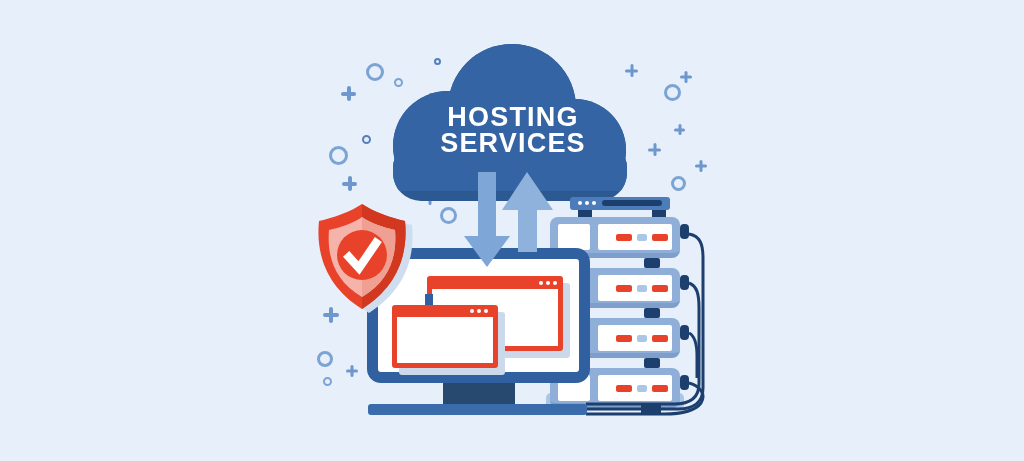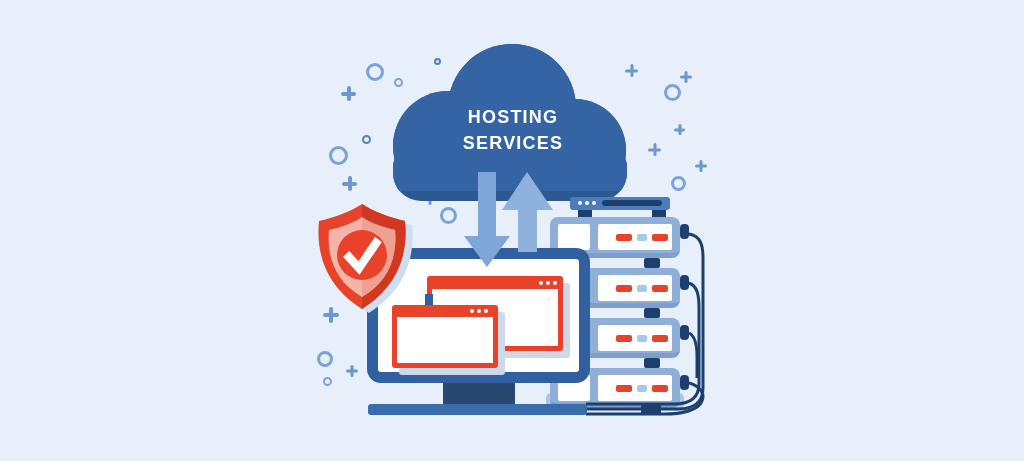--- a/index.html
+++ b/index.html
@@ -17,21 +17,21 @@
   .plus{position:absolute; color:#6d97cd;}
   .plus::before{content:""; position:absolute; left:50%; top:0; width:4px; height:100%;
     transform:translateX(-50%); background:currentColor; border-radius:2px;}
   .plus::after{content:""; position:absolute; top:50%; left:0; height:4px; width:100%;
     transform:translateY(-50%); background:currentColor; border-radius:2px;}
   .plus.sm::before{width:3px;} .plus.sm::after{height:3px;}
   
   .cloud-text{
     position:absolute; left:400px; top:104px; width:226px;
     text-align:center; color:#ffffff; font-weight:700;
-    font-size:18px; line-height:26px; letter-spacing:1.2px;
+    font-size:27px; line-height:26px; letter-spacing:1.2px;
   }
   
   .server-unit{position:absolute; left:550px; width:130px; height:41px;
     background:#8fafd9; border-bottom:5px solid #7e9fcc; border-radius:8px; box-sizing:border-box;}
   .server-panel{position:absolute; background:#ffffff; border-radius:2px;}
   .led{position:absolute; height:7px; border-radius:2px;}
   .led.red{background:#e8432a; width:16px;}
   .led.blue{background:#aac7e7; width:10px;}
   .knob{position:absolute; left:680px; width:9px; height:15px; background:#1d3f6e; border-radius:4px;}
   .rack-connector{position:absolute; left:644px; width:16px; height:10px; background:#1d3f6e; border-radius:2px;}

